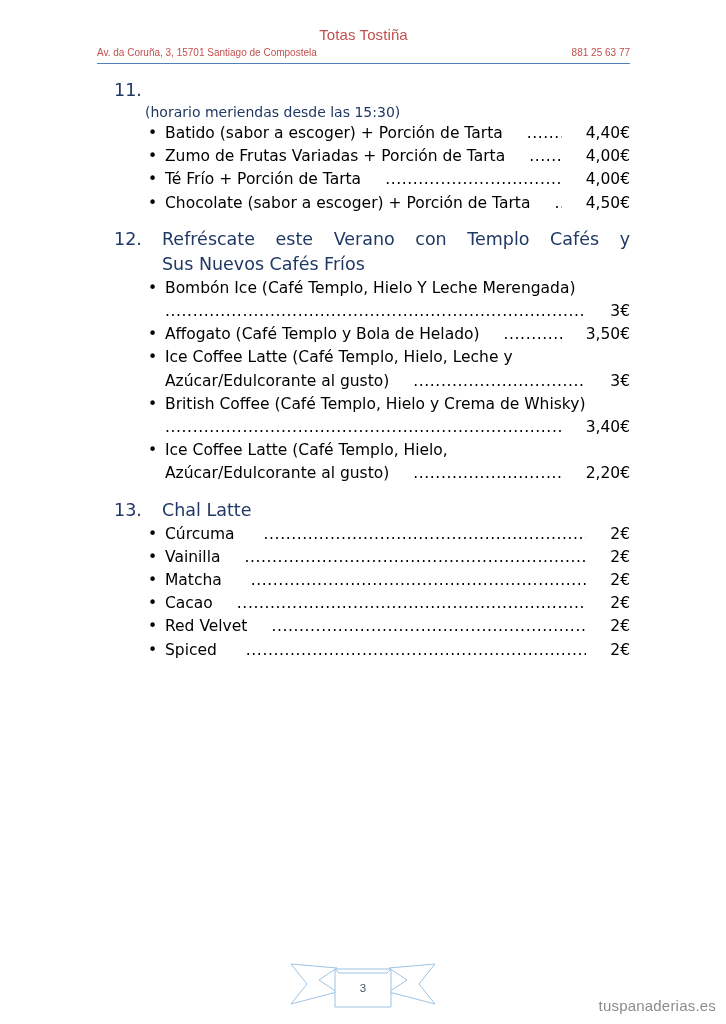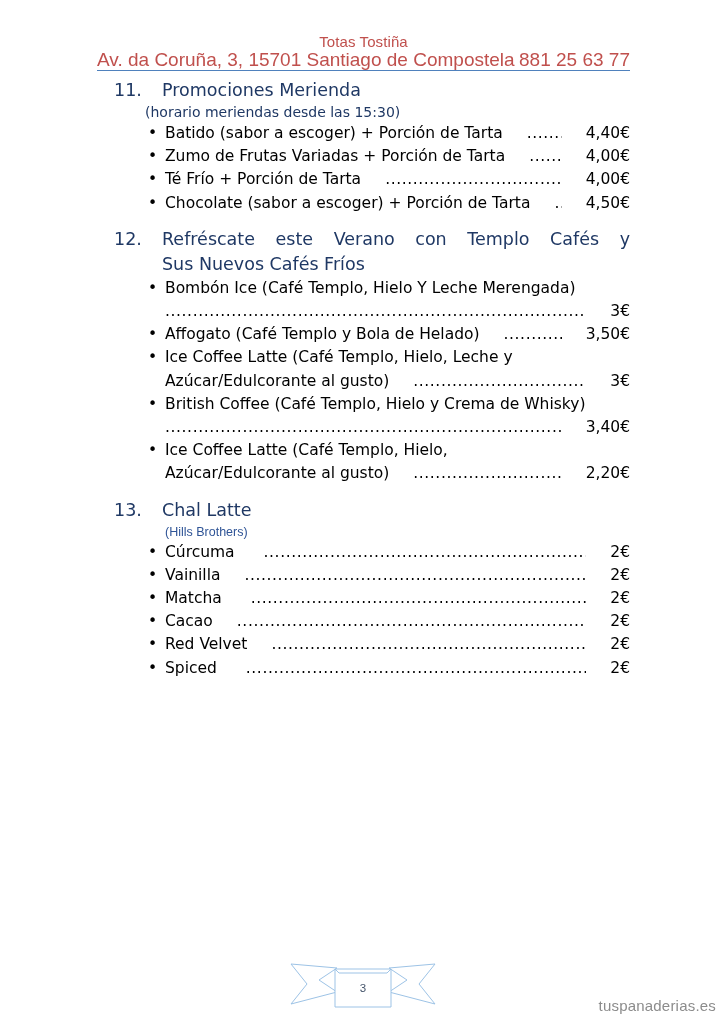--- a/index.html
+++ b/index.html
@@ -22,38 +22,38 @@
     left: 0; top: 0;
     width: 726px;
     height: 1024px;
     background: #fff;
   }
 
   
   .header {
     position: absolute;
     left: 97px;
-    top: 33px;
+    top: 26px;
     width: 533px;
   }
   .hdr-title {
     text-align: center;
     color: #c0504d;
     font-family: "Liberation Sans", sans-serif;
     font-size: 15px;
     line-height: 18px;
     letter-spacing: 0.1px;
   }
   .hdr-row {
     display: flex;
     justify-content: space-between;
     align-items: baseline;
     color: #c0504d;
     font-family: "Liberation Sans", sans-serif;
-    font-size: 19px;
+    font-size: 10px;
     line-height: 17px;
     padding-bottom: 1px;
   }
   .hdr-rule {
     height: 0;
     border-bottom: 1.6px solid #4f81bd;
     margin-top: 1px;
     width: 533px;
   }
 
@@ -202,21 +202,20 @@
       <span>881 25 63 77</span>
     </div>
     <div class="hdr-rule"></div>
   </div>
 
   <div class="content">
 
     <div class="section">
       <div class="sec-head">
         <span class="sec-num">11.</span>
-        <span class="sec-title">Promociones Merienda</span>
       </div>
       <div class="sec-sub">(horario meriendas desde las 15:30)</div>
       <ul class="menu">
         <li>
           <span class="bullet">•</span>
           <span class="row">
             <span class="name">Batido (sabor a escoger) + Porción de Tarta</span>
             <span class="leader">........................................................................................</span>
             <span class="price">4,40€</span>
           </span>
@@ -318,21 +317,20 @@
       </ul>
     </div>
 
     <div class="gap-s13"></div>
 
     <div class="section">
       <div class="sec-head">
         <span class="sec-num">13.</span>
         <span class="sec-title">Chal Latte</span>
       </div>
-      <div class="sec-sub small">(Hills Brothers)</div>
       <ul class="menu">
         <li>
           <span class="bullet">•</span>
           <span class="row">
             <span class="name">Cúrcuma </span>
             <span class="leader">.................................................................................................................</span>
             <span class="price">2€</span>
           </span>
         </li>
         <li>

